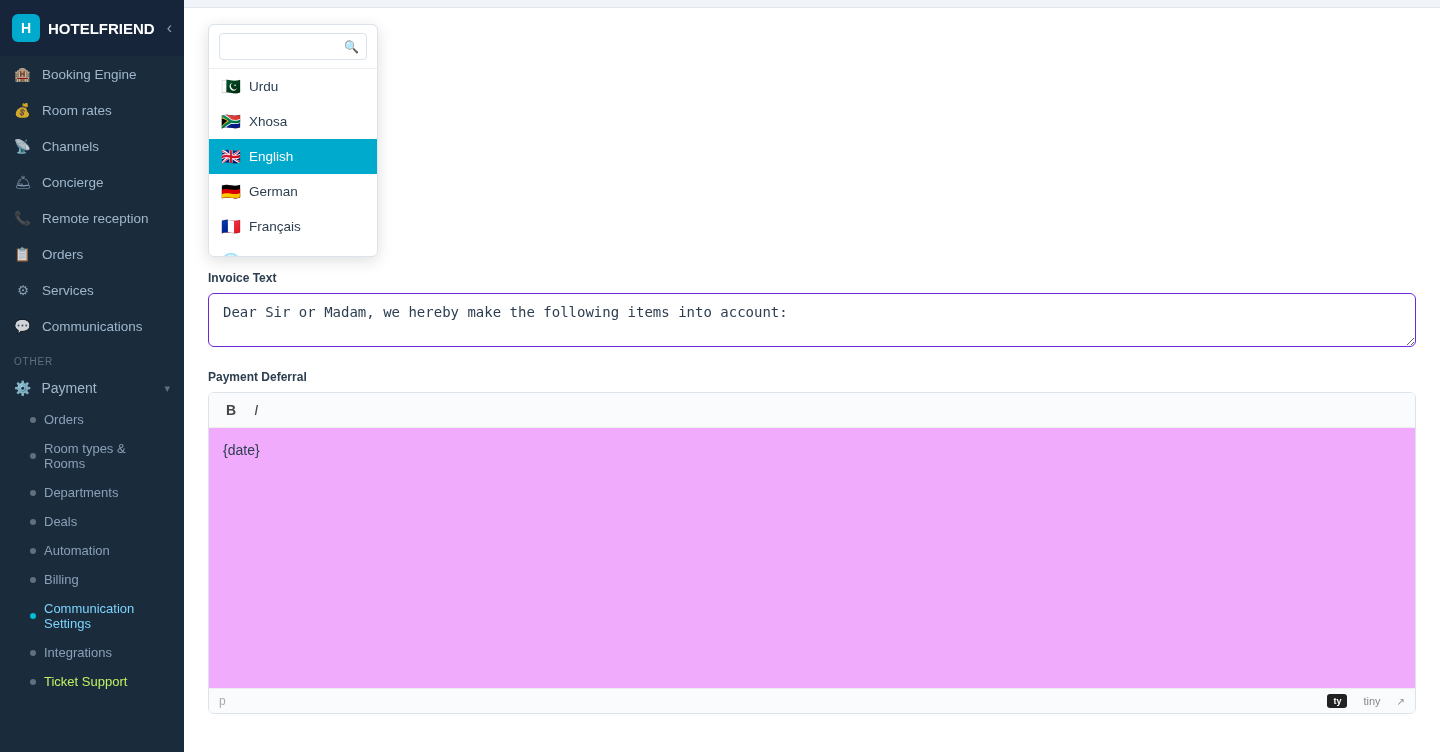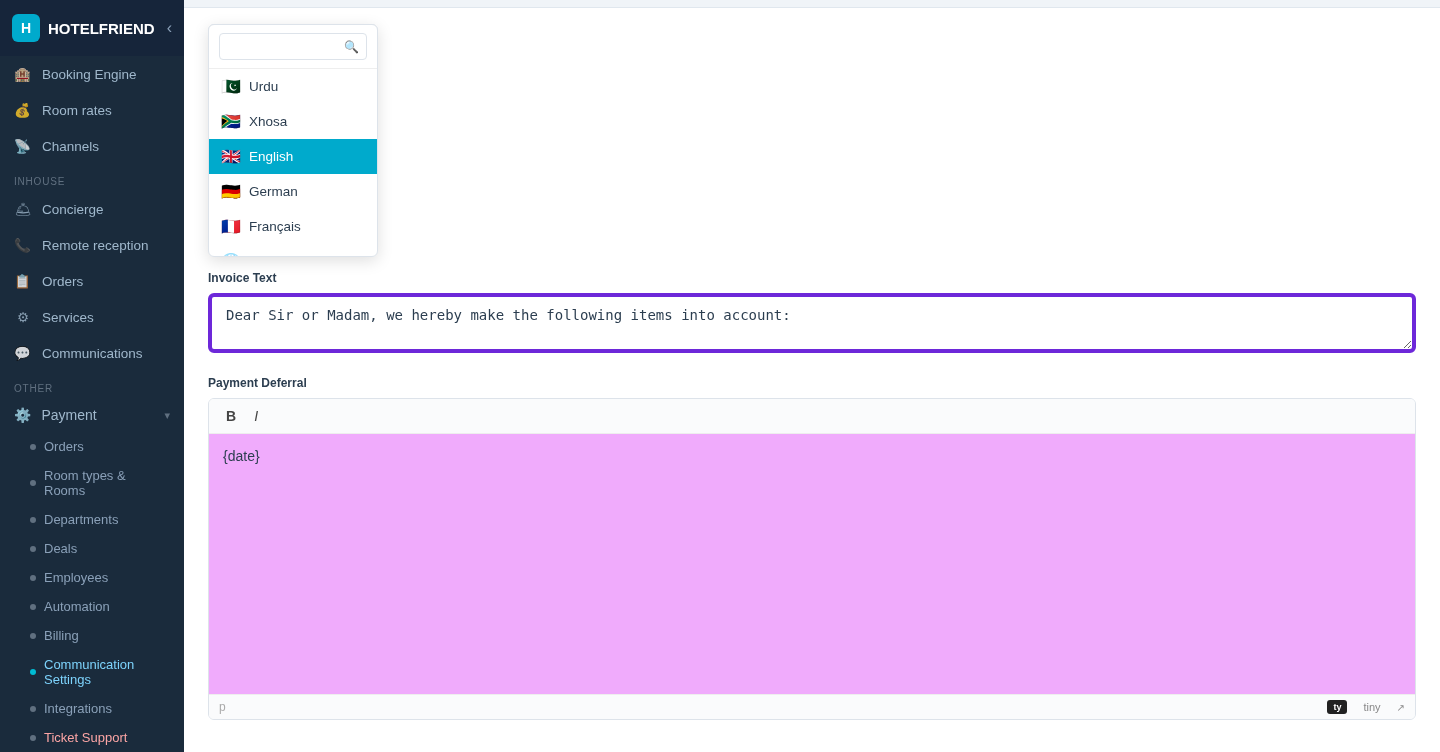--- a/index.html
+++ b/index.html
@@ -175,21 +175,21 @@
 
     .section-title {
       font-size: 12px;
       font-weight: 600;
       color: #2c3e50;
       margin-bottom: 8px;
     }
 
     .text-input-full {
       width: 100%;
-      border: 4px solid #6d28d9;
+      border: 1px solid #6d28d9;
       border-radius: 6px;
       padding: 10px 14px;
       font-size: 14px;
       color: #2c3e50;
       resize: vertical;
       min-height: 50px;
     }
 
     
     .rte-container {
@@ -276,21 +276,20 @@
   </div>
   <div class="sidebar-item">
     <span class="item-icon">💰</span>
     <span>Room rates</span>
   </div>
   <div class="sidebar-item">
     <span class="item-icon">📡</span>
     <span>Channels</span>
   </div>
 
-  <div class="sidebar-section-label">INHOUSE</div>
 
   <div class="sidebar-item">
     <span class="item-icon">🛎</span>
     <span>Concierge</span>
   </div>
   <div class="sidebar-item">
     <span class="item-icon">📞</span>
     <span>Remote reception</span>
   </div>
   <div class="sidebar-item">
@@ -327,39 +326,35 @@
   <div class="sidebar-sub-item">
     <span class="dot"></span>
     <span>Departments</span>
   </div>
   <div class="sidebar-sub-item">
     <span class="dot"></span>
     <span>Deals</span>
   </div>
   <div class="sidebar-sub-item">
     <span class="dot"></span>
-    <span>Employees</span>
-  </div>
-  <div class="sidebar-sub-item">
-    <span class="dot"></span>
     <span>Automation</span>
   </div>
   <div class="sidebar-sub-item">
     <span class="dot"></span>
     <span>Billing</span>
   </div>
   <div class="sidebar-sub-item active">
     <span class="dot active"></span>
     <span style="color:#7dd3fc;">Communication Settings</span>
   </div>
   <div class="sidebar-sub-item">
     <span class="dot"></span>
     <span>Integrations</span>
   </div>
-  <div class="sidebar-sub-item" style="display:flex;gap:8px;padding:7px 14px 7px 30px;color:#fca5a5;cursor:pointer;">
+  <div class="sidebar-sub-item" style="display:flex;gap:8px;padding:7px 14px 7px 30px;color:#bef264;cursor:pointer;">
     <span class="dot"></span>
     <span>Ticket Support</span>
   </div>
 </nav>
 
 <div class="main-content">
   <div class="top-header-area"></div>
 
   <div class="lang-selector-area">
     

